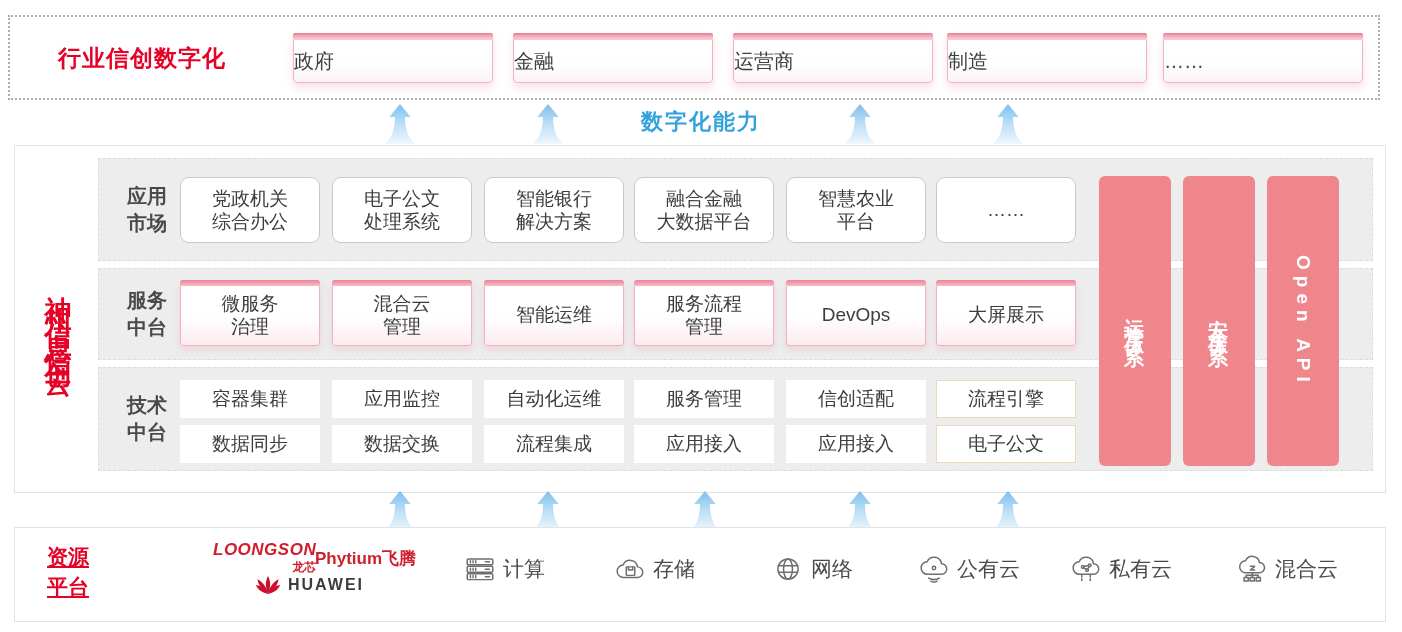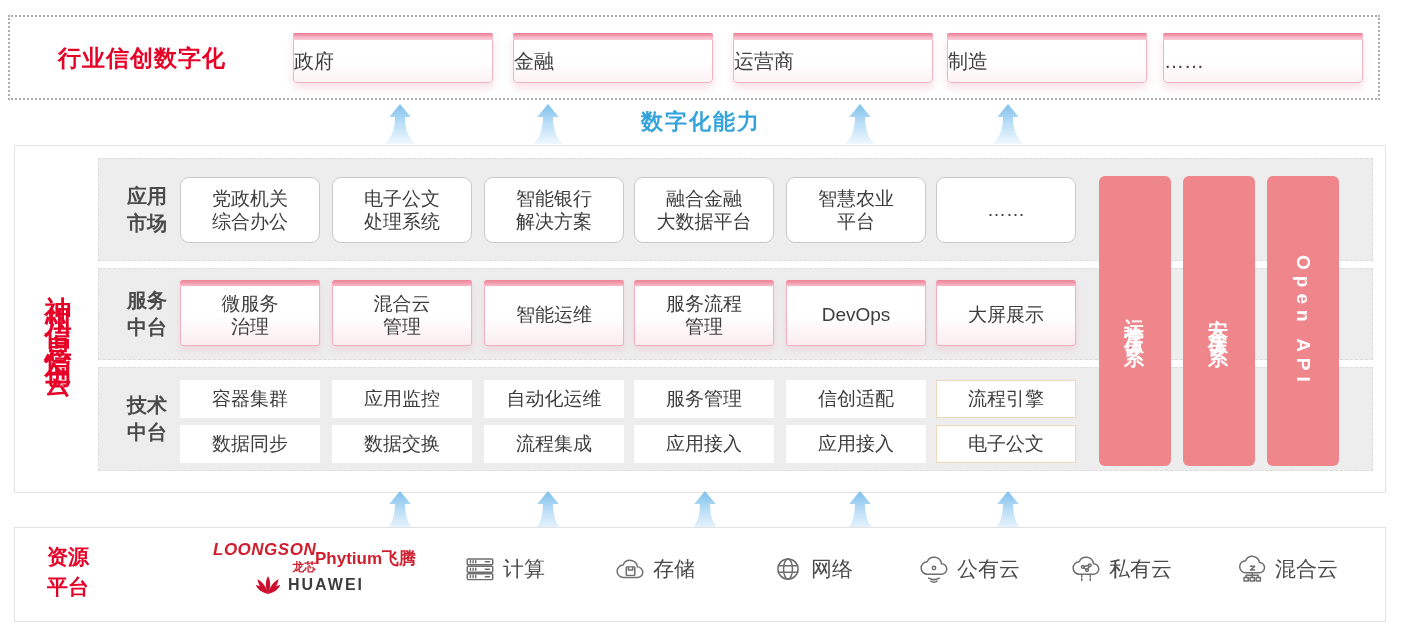--- a/index.html
+++ b/index.html
@@ -74,21 +74,21 @@
     background:var(--pillar-pink);border-radius:6px;
     display:flex;align-items:center;justify-content:center;}
   .pillar span{writing-mode:vertical-rl;text-orientation:upright;letter-spacing:9px;
     font-size:20px;font-weight:700;color:#fff;}
   .pillar-latin span{text-orientation:mixed;letter-spacing:6px;font-size:19px;}
 
   
   #resources{position:absolute;left:14px;top:527px;width:1372px;height:95px;
     background:#fff;border:1px solid #e2e2e2;box-sizing:border-box;}
   .res-label{position:absolute;left:32px;top:14px;font-size:21px;font-weight:700;
-    color:var(--brand-red);white-space:pre-line;line-height:1.45;}
+    color:var(--brand-red);white-space:pre-line;line-height:1.45;text-decoration:underline;}
   .loongson{position:absolute;left:198px;top:12px;color:var(--logo-red);text-align:right;}
   .loongson-en{display:block;font-size:17px;font-weight:800;font-style:italic;letter-spacing:.5px;}
   .loongson-cn{display:block;font-size:12px;font-weight:700;margin-top:-1px;}
   .phytium{position:absolute;left:300px;top:19px;color:var(--logo-red);
     font-size:17px;font-weight:700;}
   .huawei{position:absolute;left:240px;top:46px;display:flex;align-items:center;gap:7px;text-align:center;}
   .huawei-text{font-size:16px;font-weight:700;color:#3c3c3c;letter-spacing:2px;}
   .res-item{position:absolute;top:26px;display:flex;align-items:center;gap:6px;}
   .res-item svg{width:34px;height:30px;display:block;stroke:#6e6e6e;stroke-width:1.4;
     fill:none;stroke-linecap:round;stroke-linejoin:round;}

